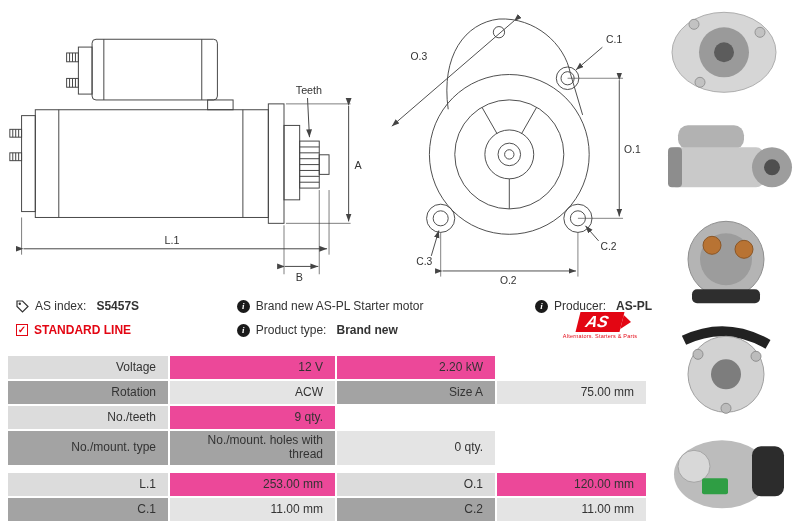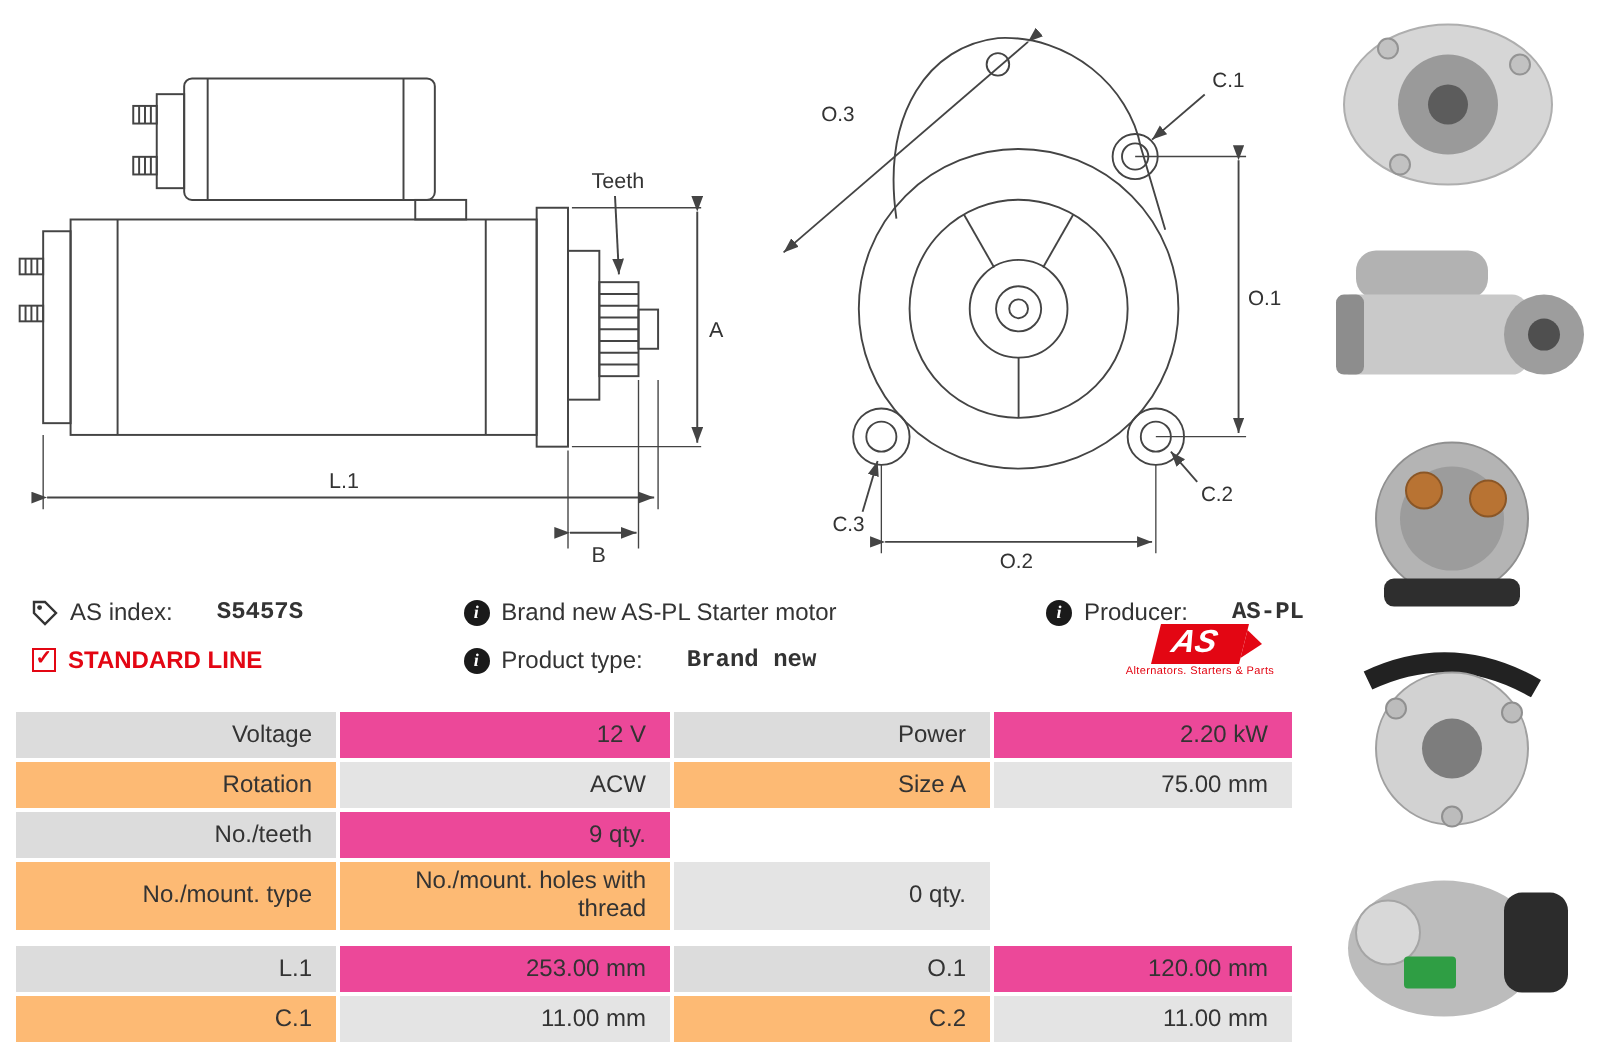--- a/index.html
+++ b/index.html
@@ -13,21 +13,21 @@
   .drawings svg { display:block; }
   .dim-text { font-size:11px; fill:#333; font-family:"Liberation Sans",sans-serif; }
 
   
   .info { position:relative; height:72px; padding:8px 0 0 16px; font-size:12px; }
   .info-cols { display:flex; }
   .col1 { width:228px; }
   .col2 { width:308px; }
   .col3 { flex:1; }
   .info-line { display:flex; align-items:center; height:24px; gap:6px; white-space:nowrap; }
-  .info-line b { margin-left:16px;font-family:Liberation Mono, monospace; }
+  .info-line b { margin-left:4px; }
   .standard-line { color:#e30613; font-weight:bold; }
   .iico { display:inline-block; width:13px; height:13px; border-radius:50%;
     background:#1a1a1a; color:#fff; font-size:9px; font-weight:bold; font-style:italic;
     text-align:center; line-height:13px; flex:0 0 13px; font-family:"Liberation Serif",serif; }
   .checkico { display:inline-block; width:12px; height:12px; border:1.5px solid #e30613;
     color:#e30613; font-size:10px; line-height:9px; text-align:center; font-weight:bold; flex:0 0 12px; }
   .tagico { flex:0 0 13px; }
 
   
   .logo { position:absolute; right:6px; top:26px; width:92px; text-align:center; }
@@ -40,21 +40,21 @@
   .logo-tagline { font-size:5.5px; color:#e30613; margin-top:1px; letter-spacing:.2px; }
 
   
   .spec-table { flex:1; padding:4px 6px 0 8px; font-size:12px; }
   .trow { display:grid; grid-template-columns:160px 165px 158px 1fr; gap:2px; margin-bottom:2px; }
   .cell { display:flex; align-items:center; justify-content:flex-end;
     padding:3px 12px 3px 4px; min-height:23px; text-align:right; line-height:1.15; }
   .trow.tall .cell { min-height:33px; }
   .odd  .lab { background:#dcdcdc; }
   .odd  .val { background:#ec4899; }
-  .even .lab { background:#fdba74; }
+  .even .lab { background:#a3a3a3; }
   .even .val { background:#e4e4e4;text-align:right; }
   .tspacer { height:6px; }
 
   
   .photos { width:148px; display:flex; flex-direction:column; }
   .photo { flex:1; padding:4px 4px; }
   .photo svg { width:100%; height:100%; display:block; }
 </style>
 </head>
 <body>
@@ -206,21 +206,20 @@
           <span class="logo-arrow"></span>
         </span>
         <div class="logo-tagline">Alternators. Starters &amp; Parts</div>
       </div>
     </div>
 
     <div class="spec-table">
       <div class="trow odd">
         <div class="cell lab">Voltage</div>
         <div class="cell val">12 V</div>
-        <div class="cell lab">Power</div>
         <div class="cell val">2.20 kW</div>
       </div>
       <div class="trow even">
         <div class="cell lab">Rotation</div>
         <div class="cell val">ACW</div>
         <div class="cell lab">Size A</div>
         <div class="cell val">75.00 mm</div>
       </div>
       <div class="trow odd">
         <div class="cell lab">No./teeth</div>

